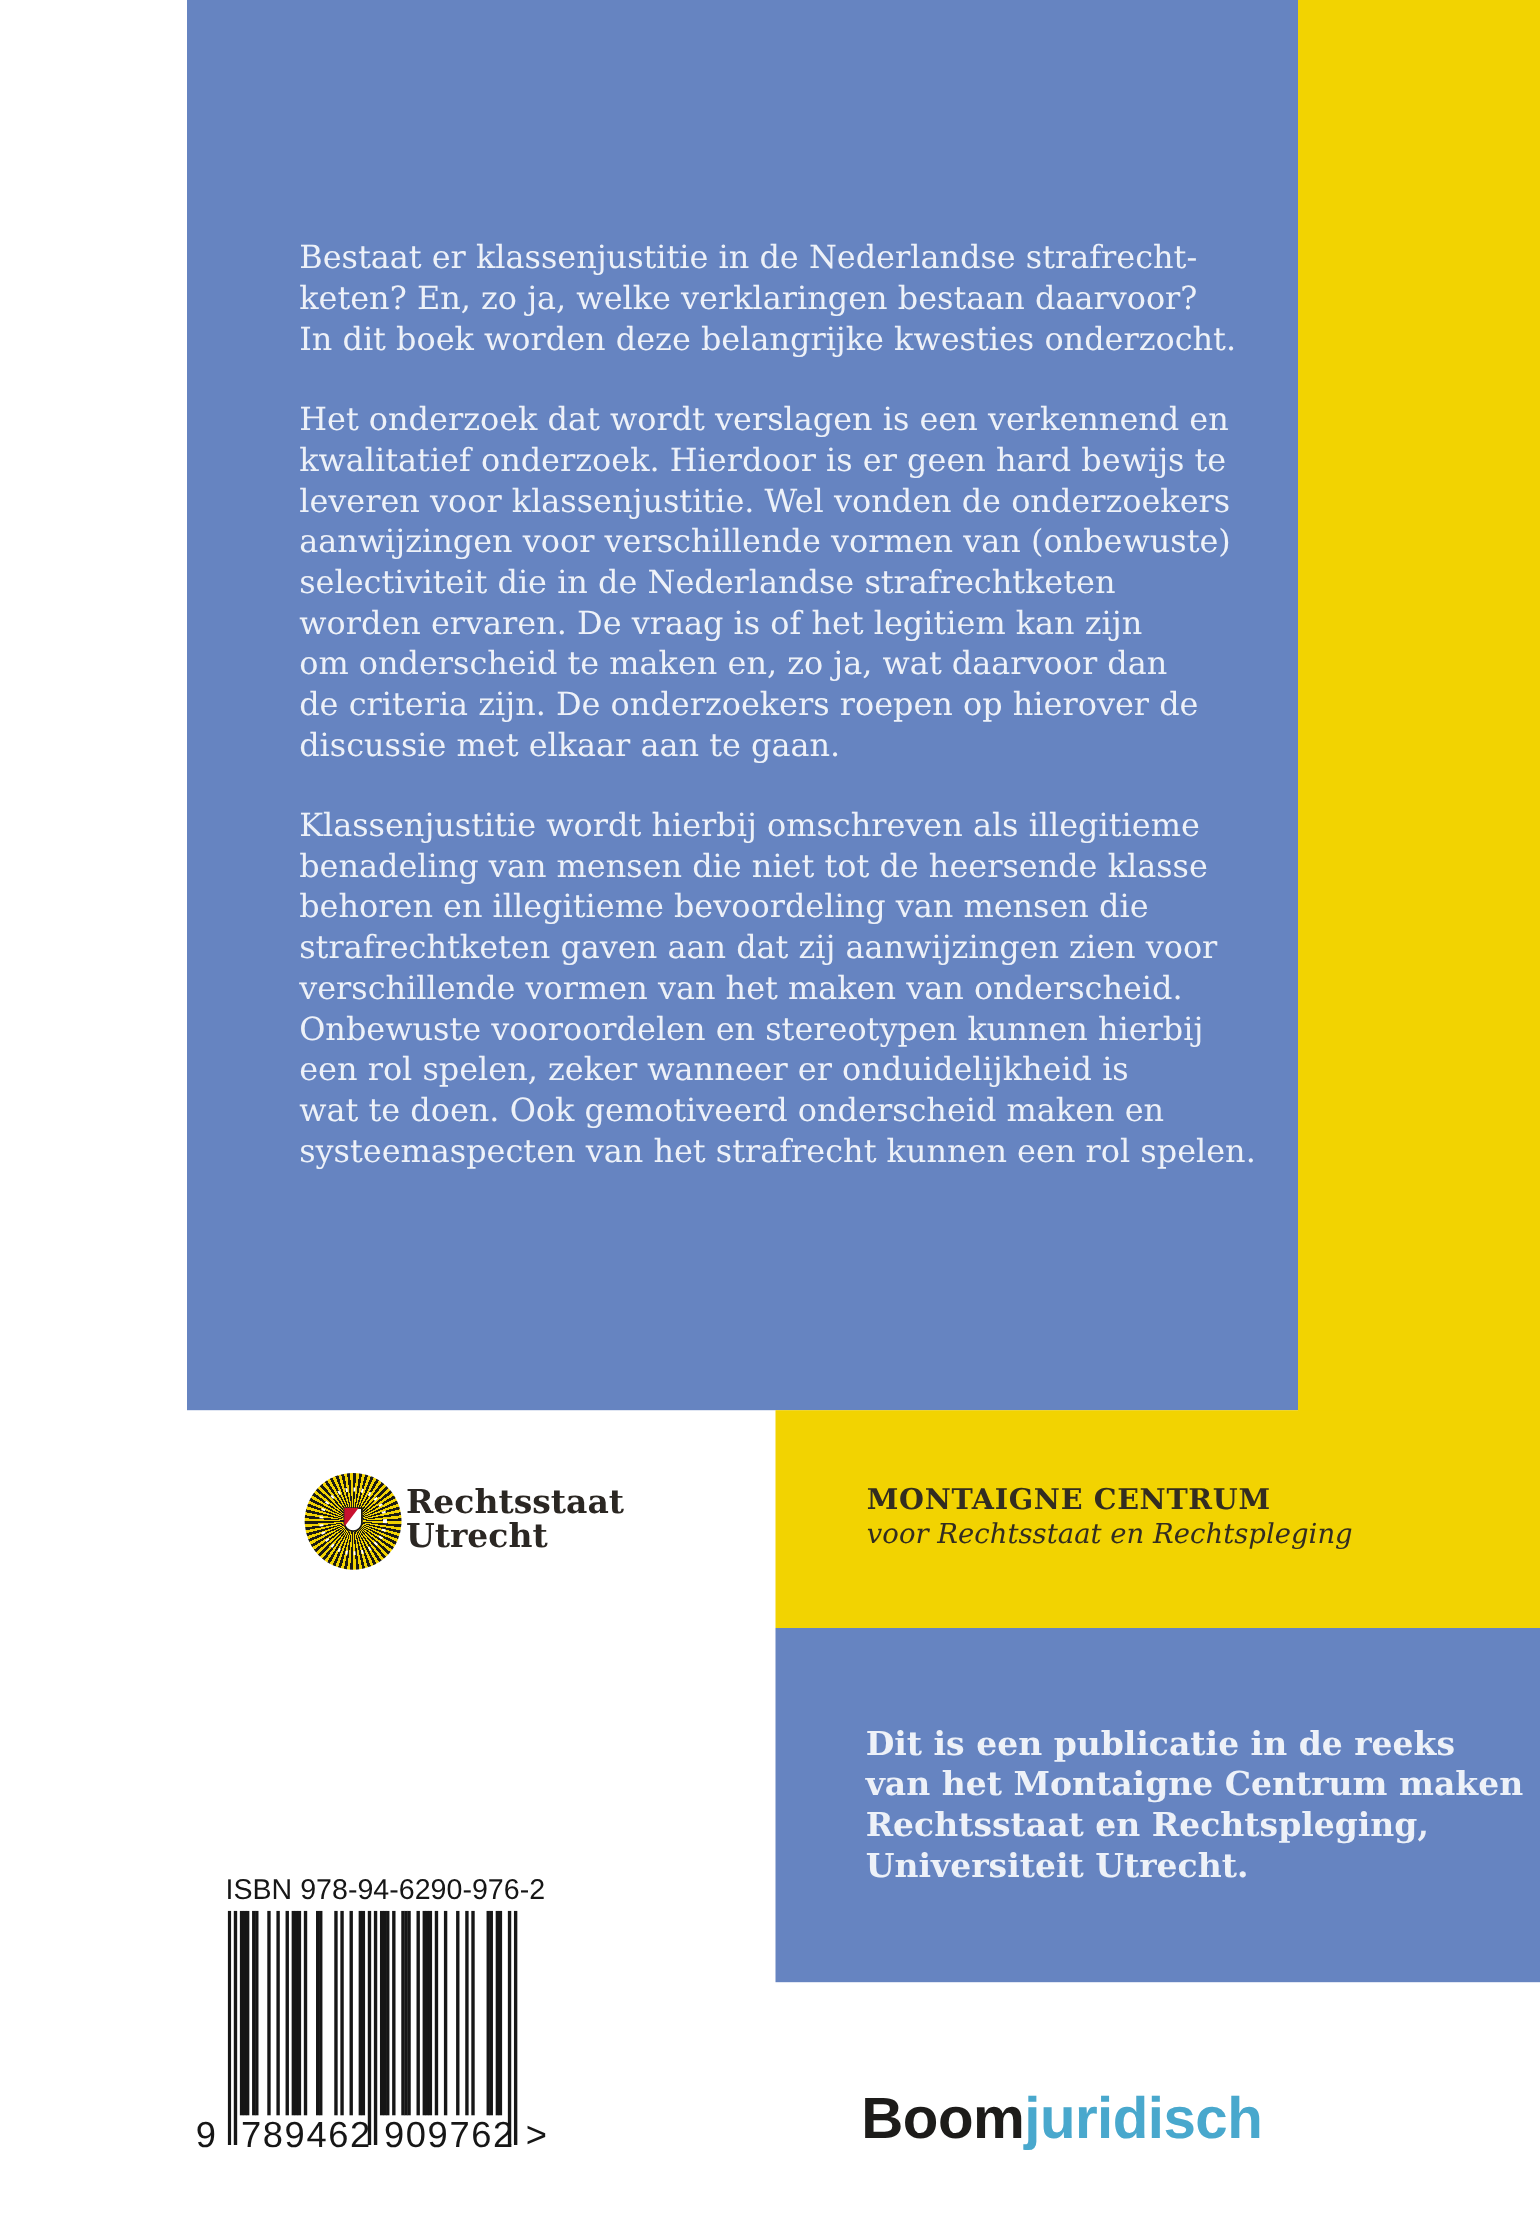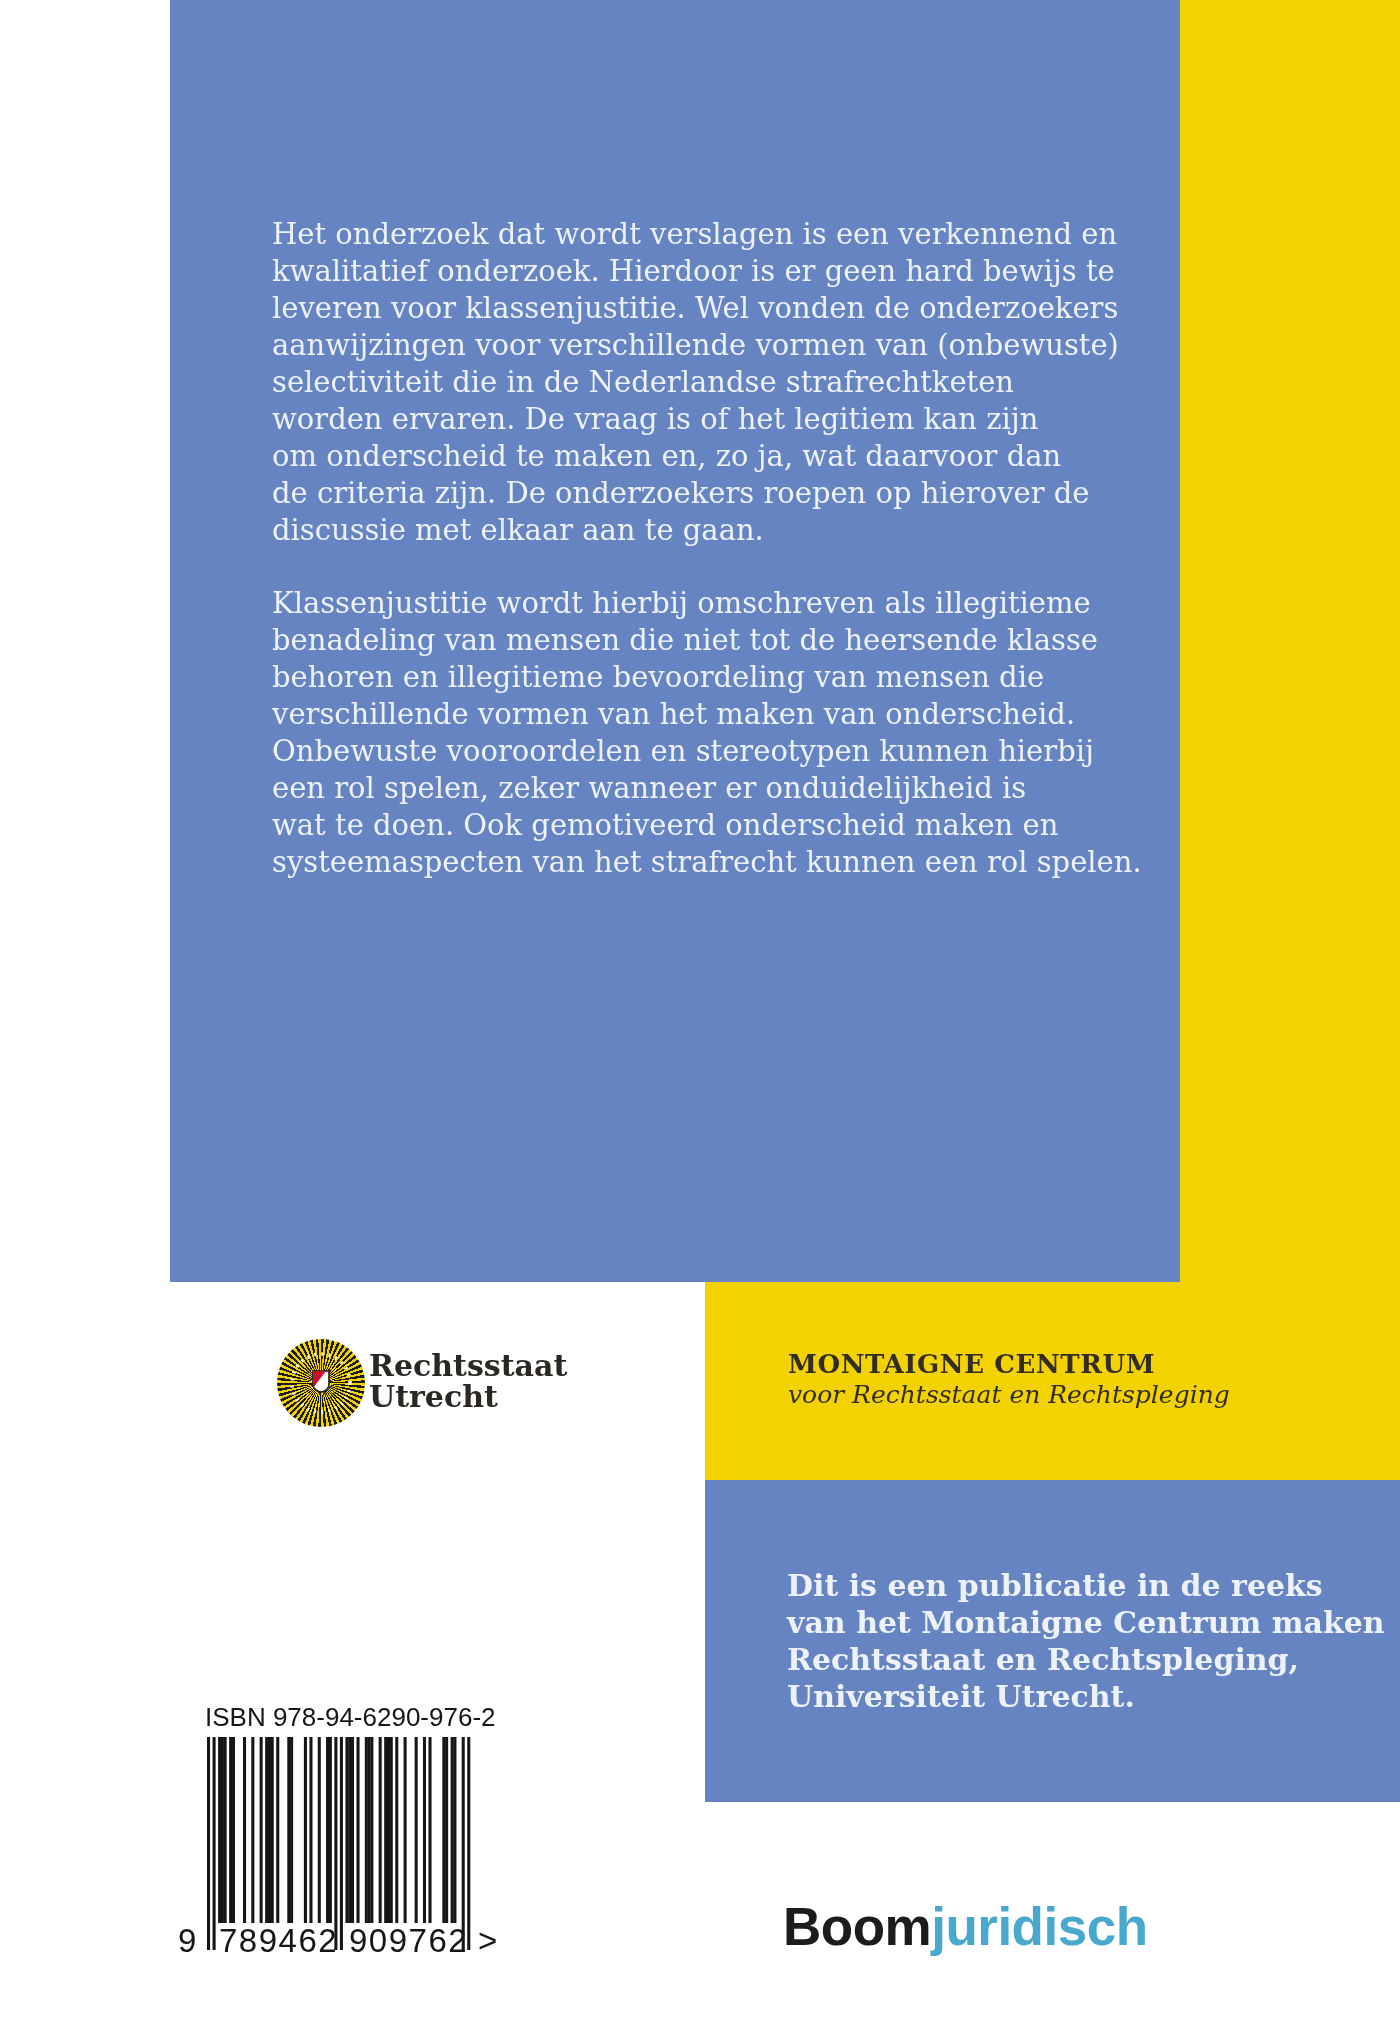--- a/index.html
+++ b/index.html
@@ -80,35 +80,41 @@
   .boom{color:var(--boom_dark);text-align:right;}
   .juridisch{color:var(--boom_blue);}
 </style>
 </head>
 <body>
 
 <div class="cover">
 
   <div class="panel blue-main">
     <div class="body-text">
+      <p class="para">
+        <span class="line">Bestaat er klassenjustitie in de Nederlandse strafrecht-</span>
+        <span class="line">keten? En, zo ja, welke verklaringen bestaan daarvoor?</span>
+        <span class="line">In dit boek worden deze belangrijke kwesties onderzocht.</span>
+      </p>
       <p class="para">
         <span class="line">Het onderzoek dat wordt verslagen is een verkennend en</span>
         <span class="line">kwalitatief onderzoek. Hierdoor is er geen hard bewijs te</span>
         <span class="line">leveren voor klassenjustitie. Wel vonden de onderzoekers</span>
         <span class="line">aanwijzingen voor verschillende vormen van (onbewuste)</span>
         <span class="line">selectiviteit die in de Nederlandse strafrechtketen</span>
         <span class="line">worden ervaren. De vraag is of het legitiem kan zijn</span>
         <span class="line">om onderscheid te maken en, zo ja, wat daarvoor dan</span>
         <span class="line">de criteria zijn. De onderzoekers roepen op hierover de</span>
         <span class="line">discussie met elkaar aan te gaan.</span>
       </p>
       <p class="para">
         <span class="line">Klassenjustitie wordt hierbij omschreven als illegitieme</span>
         <span class="line">benadeling van mensen die niet tot de heersende klasse</span>
         <span class="line">behoren en illegitieme bevoordeling van mensen die</span>
+        <span class="line">strafrechtketen gaven aan dat zij aanwijzingen zien voor</span>
         <span class="line">verschillende vormen van het maken van onderscheid.</span>
         <span class="line">Onbewuste vooroordelen en stereotypen kunnen hierbij</span>
         <span class="line">een rol spelen, zeker wanneer er onduidelijkheid is</span>
         <span class="line">wat te doen. Ook gemotiveerd onderscheid maken en</span>
         <span class="line">systeemaspecten van het strafrecht kunnen een rol spelen.</span>
       </p>
     </div>
   </div>
 
   <div class="panel yellow-col"></div>

